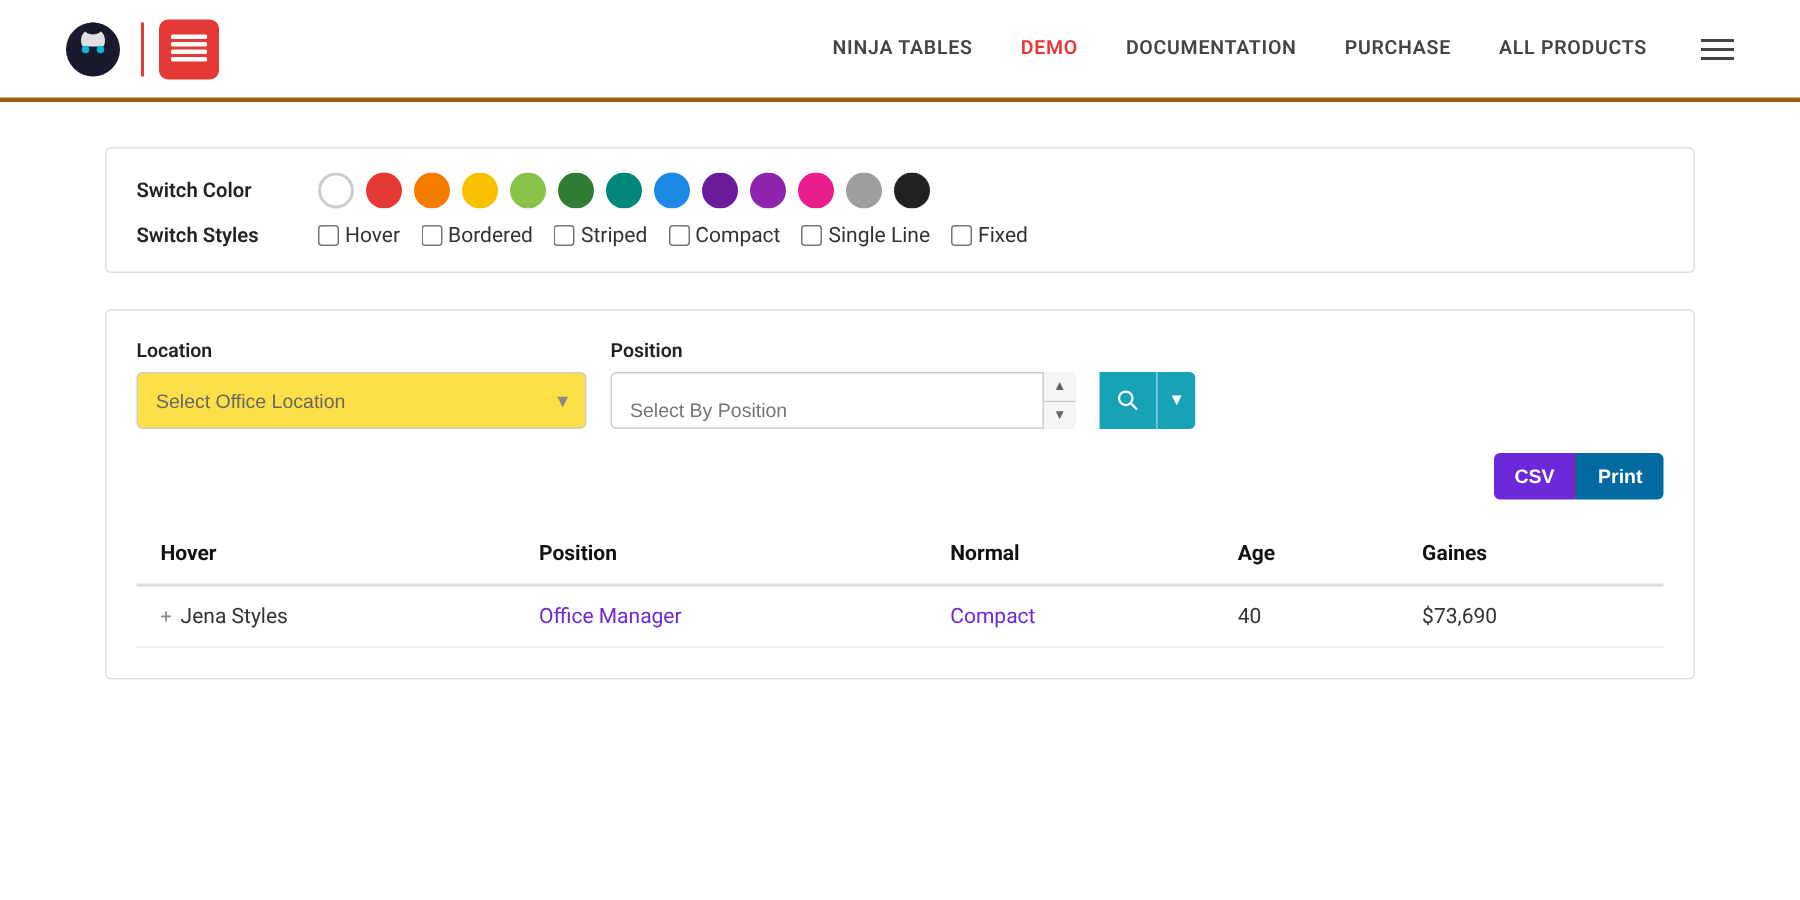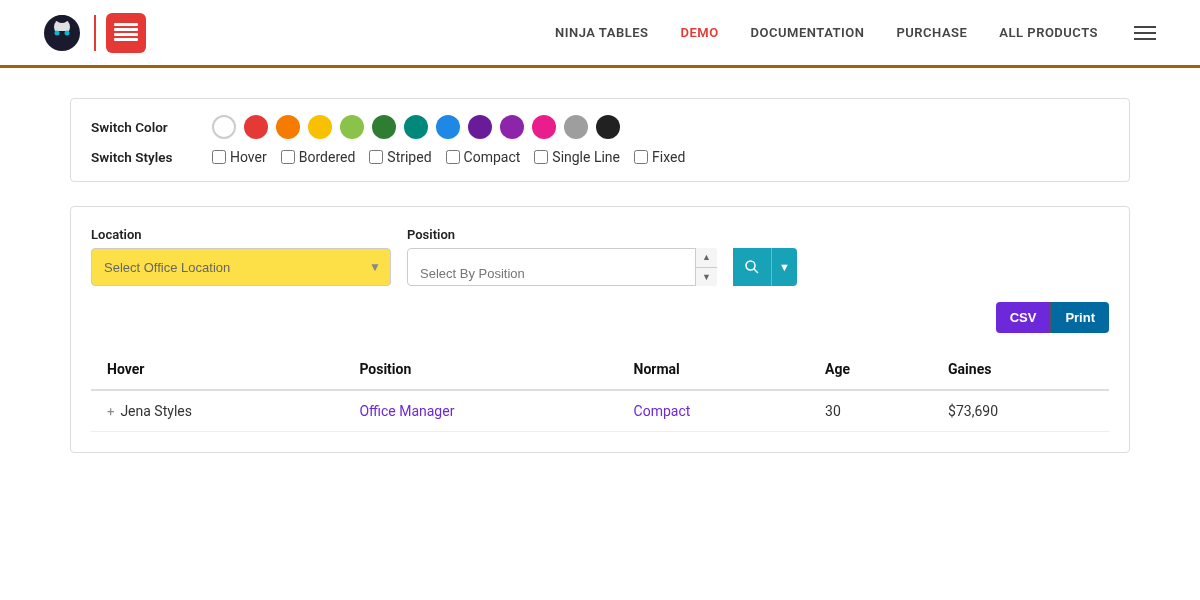--- a/index.html
+++ b/index.html
@@ -488,19 +488,19 @@
       <tbody id="table-body">
         <tr>
           <td>
             <span class="name-cell">
               <span class="plus-icon">+</span>
               <span>Jena Styles</span>
             </span>
           </td>
           <td class="link">Office Manager</td>
           <td class="link">Compact</td>
-          <td>30</td>
+          <td>40</td>
           <td>$73,690</td>
         </tr>
       </tbody>
     </table>
   </div>
 </main>
 
 </body></html>

